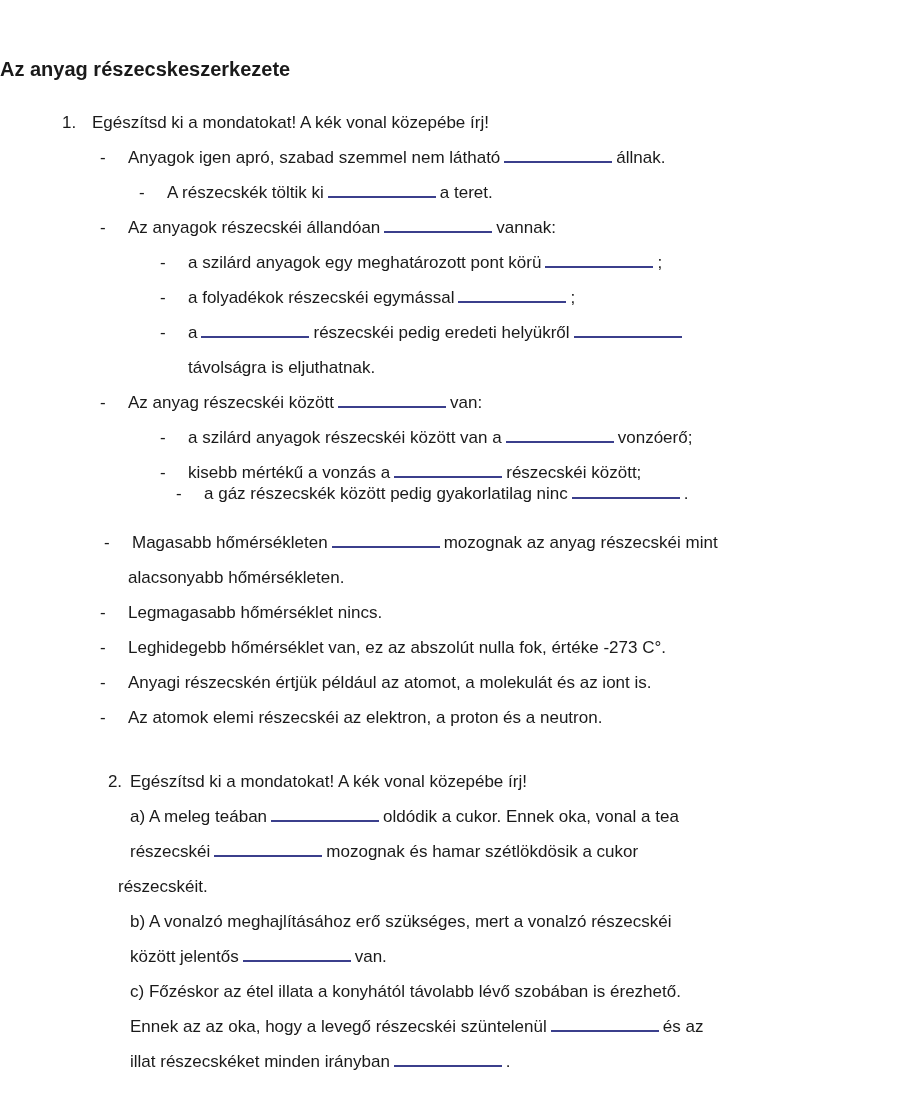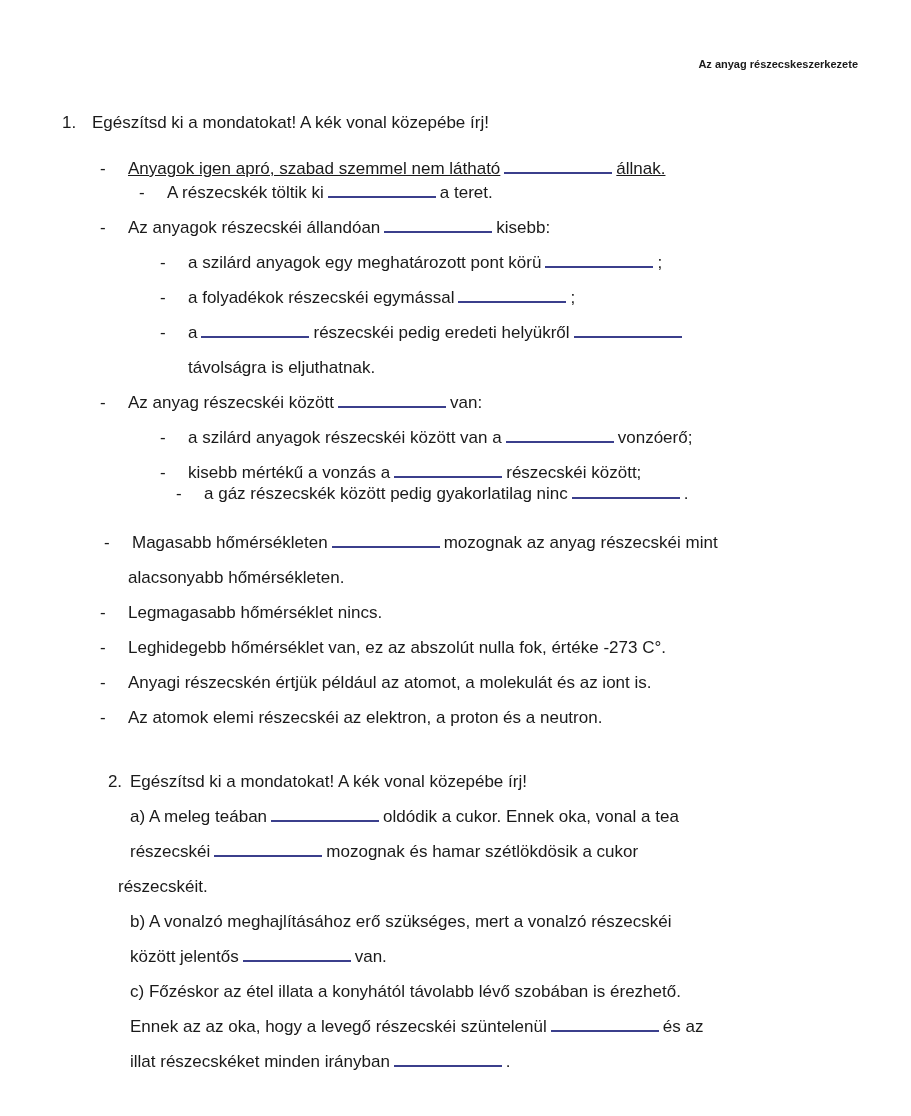--- a/index.html
+++ b/index.html
@@ -1,42 +1,42 @@
 <!DOCTYPE html>
 <html><head>
 <meta charset="utf-8">
 <style>
   html, body { margin: 0; padding: 0; background: #ffffff; }
   body { width: 911px; height: 1116px; position: relative; overflow: hidden;
          font-family: "Liberation Sans", sans-serif; color: #1a1a1a; font-size: 17px; }
-  .title { position: absolute; top: 58px; left: 0; width: 858px; text-align: right;
-           font-weight: bold; font-size: 11px; }
+  .title { position: absolute; top: 58px; left: 0; width: 858px; text-align: left;
+           font-weight: bold; font-size: 20px; }
   .line { position: absolute; white-space: nowrap; line-height: 22px; }
   .num { display: inline-block; width: 30px; }
   .blank { display: inline-block; width: 108px; border-bottom: 2px solid #3b3f8c;
            height: 14px; vertical-align: baseline; margin: 0 4px; }
   .b { font-weight: normal; }
 </style>
 </head>
 <body>
 
 <div class="title">Az anyag részecskeszerkezete</div>
 
 <div class="line" style="top:112px;left:62px;">
   <span class="num">1.</span><span>Egészítsd ki a mondatokat! A kék vonal közepébe írj!</span>
 </div>
 
-<div class="line" style="top:158px;left:100px;text-decoration:underline;">
+<div class="line" style="top:147px;left:100px;">
   <span style="display:inline-block;width:28px;">-</span><span>Anyagok igen apró, szabad szemmel nem látható</span><span class="blank"></span><span>állnak.</span>
 </div>
 <div class="line" style="top:182px;left:100px;margin-left:39px;">
   <span style="display:inline-block;width:28px;">-</span><span>A részecskék töltik ki</span><span class="blank"></span><span>a teret.</span>
 </div>
 <div class="line" style="top:217px;left:100px;">
-  <span style="display:inline-block;width:28px;">-</span><span>Az anyagok részecskéi állandóan</span><span class="blank"></span><span>kisebb:</span>
+  <span style="display:inline-block;width:28px;">-</span><span>Az anyagok részecskéi állandóan</span><span class="blank"></span><span>vannak:</span>
 </div>
 <div class="line" style="top:252px;left:160px;">
   <span style="display:inline-block;width:28px;">-</span><span>a szilárd anyagok egy meghatározott pont körü</span><span class="blank"></span><span>;</span>
 </div>
 <div class="line" style="top:287px;left:160px;">
   <span style="display:inline-block;width:28px;">-</span><span>a folyadékok részecskéi egymással</span><span class="blank"></span><span>;</span>
 </div>
 <div class="line" style="top:322px;left:160px;">
   <span style="display:inline-block;width:28px;">-</span><span>a</span><span class="blank"></span><span>részecskéi pedig eredeti helyükről</span><span class="blank"></span>
 </div>

